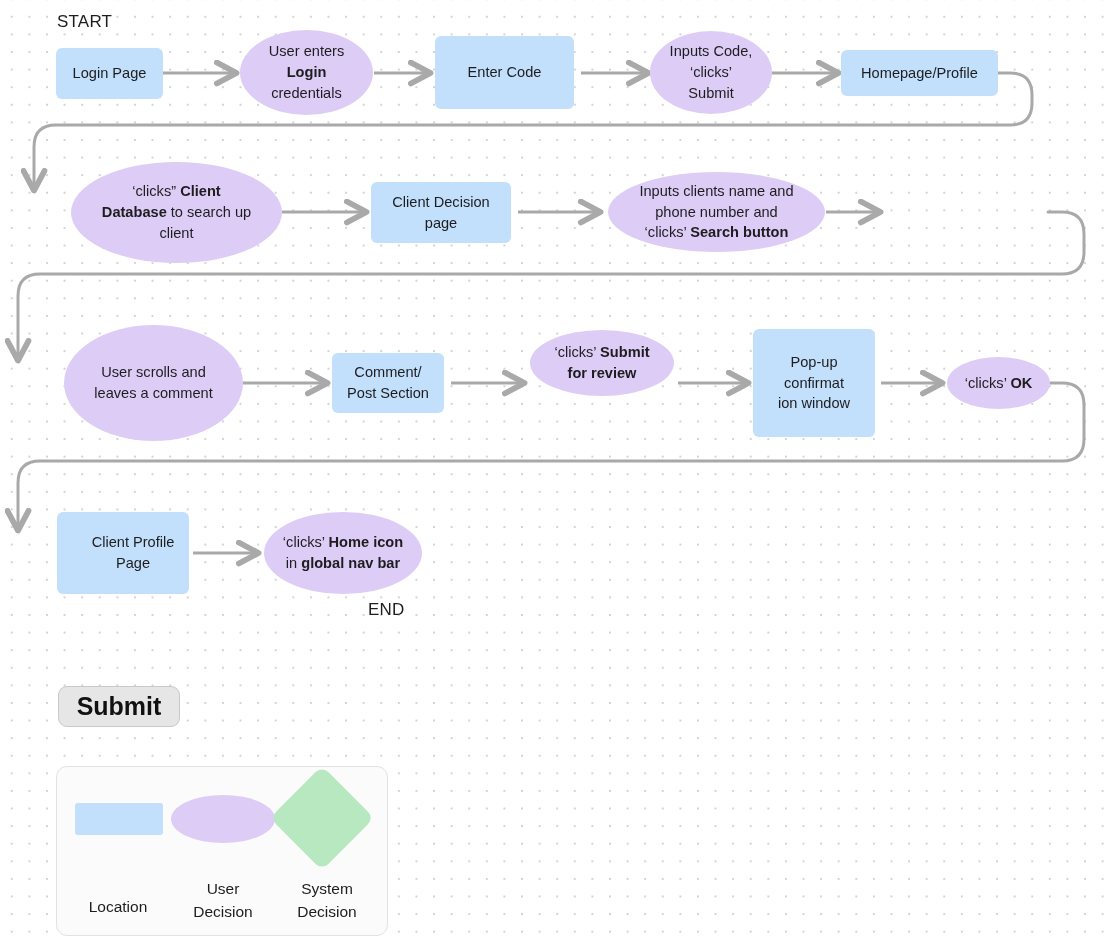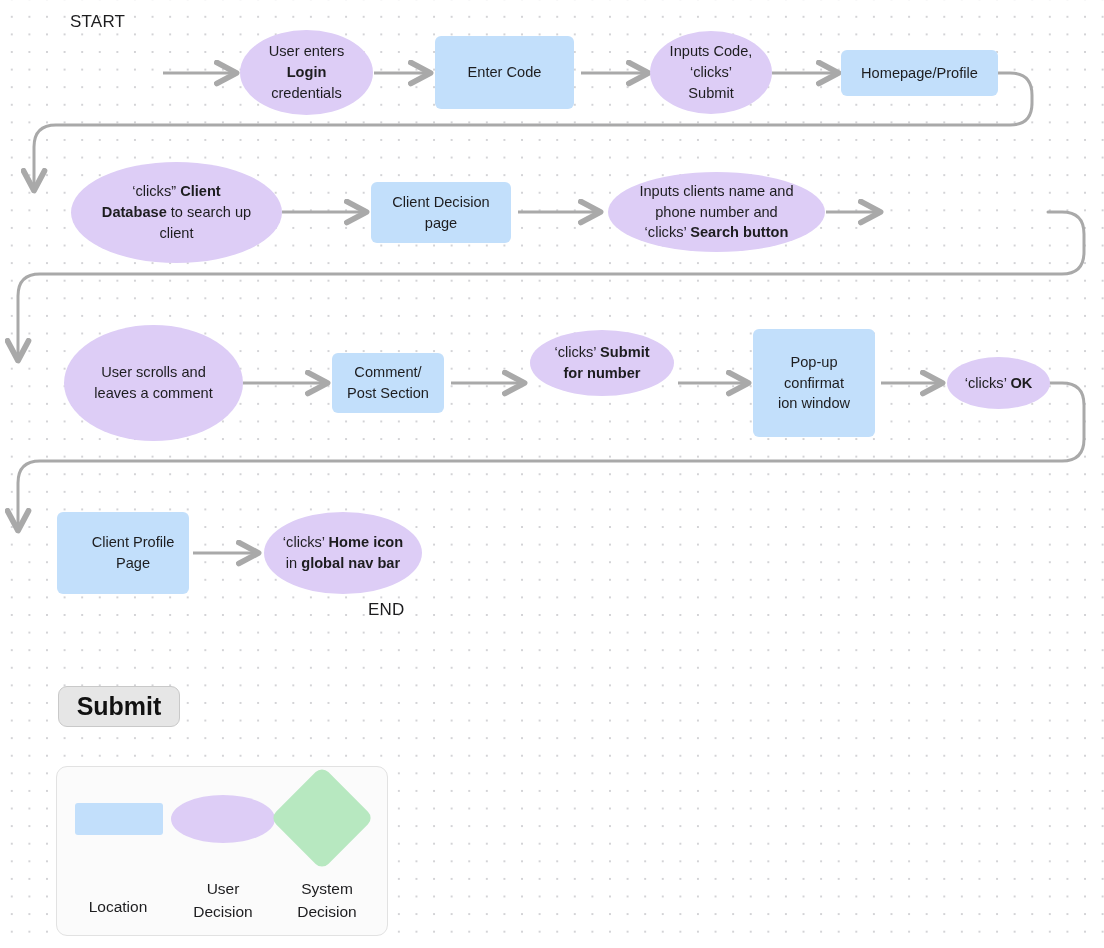--- a/index.html
+++ b/index.html
@@ -140,23 +140,26 @@
     </g>
     <g fill="none" stroke="#a9a9a9" stroke-width="3" stroke-linecap="butt" marker-end="url(#ah)">
       <line x1="193" y1="553" x2="258" y2="553"></line>
     </g>
 
     <path d="M998,73 H1010 Q1032,73 1032,95 V103 Q1032,125 1010,125 H56 Q34,125 34,147 V190" fill="none" stroke="#a9a9a9" stroke-width="3" stroke-linecap="round" stroke-linejoin="round" marker-end="url(#ah)"></path>
     <path d="M1048,212 H1062 Q1084,212 1084,234 V252 Q1084,274 1062,274 H40 Q18,274 18,296 V360" fill="none" stroke="#a9a9a9" stroke-width="3" stroke-linecap="round" stroke-linejoin="round" marker-end="url(#ah)"></path>
     <path d="M1046,383 H1062 Q1084,383 1084,405 V439 Q1084,461 1062,461 H40 Q18,461 18,483 V530" fill="none" stroke="#a9a9a9" stroke-width="3" stroke-linecap="round" stroke-linejoin="round" marker-end="url(#ah)"></path>
   </svg>
 
-  <div class="marker" style="left:70px; top:12px;">START</div>
+  <div class="marker" style="left:57px; top:12px;">START</div>
   <div class="marker" style="left:368px; top:600px;">END</div>
 
+  <div class="node loc" style="left:56px; top:48px; width:107px; height:51px;">
+    <span class="lbl">Login Page</span>
+  </div>
 
   <div class="node dec" style="left:240px; top:30px; width:133px; height:85px;">
     <span class="lbl">
       <span>User enters</span><br>
       <b>Login</b><br>
       <span>credentials</span>
     </span>
   </div>
 
   <div class="node loc" style="left:435px; top:36px; width:139px; height:73px;">
@@ -205,21 +208,21 @@
 
   <div class="node loc" style="left:332px; top:353px; width:112px; height:60px;">
     <span class="lbl">
       Comment/<br>Post Section
     </span>
   </div>
 
   <div class="node dec" style="left:530px; top:330px; width:144px; height:66px;">
     <span class="lbl">
       <span>‘clicks’ <b>Submit</b></span><br>
-      <span><b>for number</b></span>
+      <span><b>for review</b></span>
     </span>
   </div>
 
   <div class="node loc" style="left:753px; top:329px; width:122px; height:108px;">
     <span class="lbl">
       Pop-up<br>confirmat<br>ion window
     </span>
   </div>
 
   <div class="node dec" style="left:947px; top:357px; width:103px; height:52px;">

